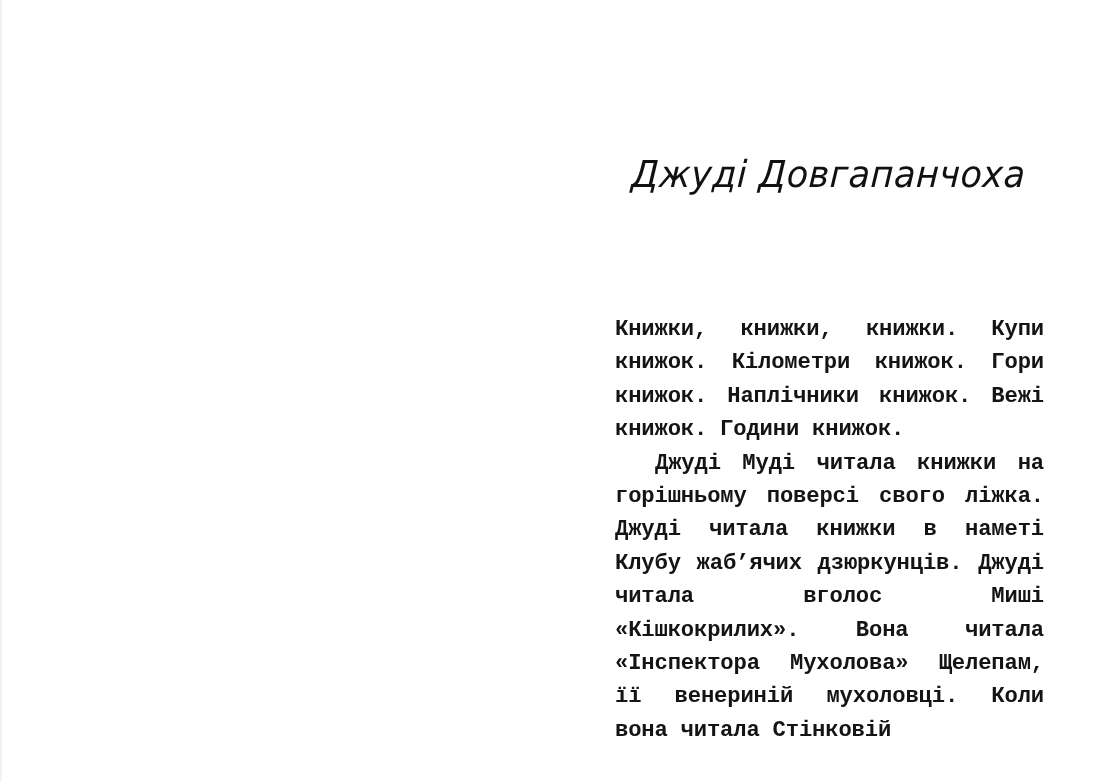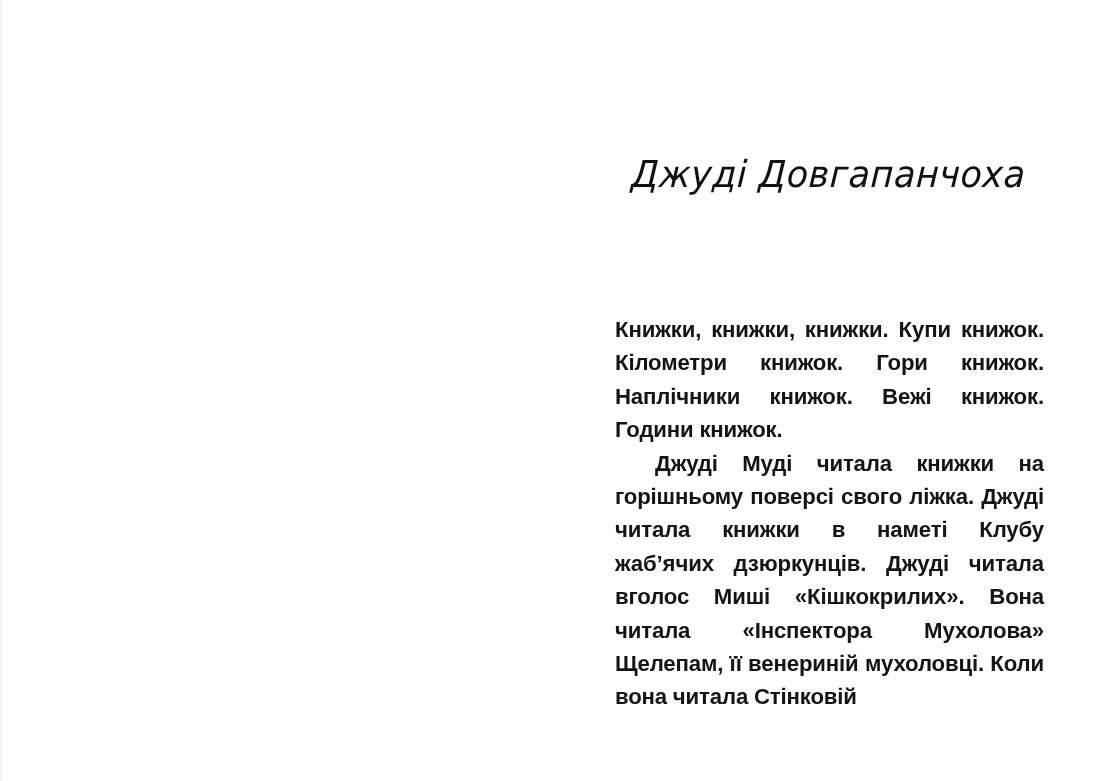--- a/index.html
+++ b/index.html
@@ -41,21 +41,21 @@
   
   .text-column {
     position: absolute;
     left: 613px;
     top: 313px;
     width: 429px;
   }
 
   .body-paragraph {
     margin: 0;
-    font-family: Liberation Sans, sans-serif;
+    font-family: Liberation Mono, monospace;
     font-size: 22.2px;
     font-weight: 700;
     line-height: 33.4px;
     color: #141414;
     text-align: justify;
     text-justify: inter-word;
     hyphens: manual;
     -webkit-hyphens: manual;
     word-spacing: -0.2px;
     letter-spacing: -0.15px;

